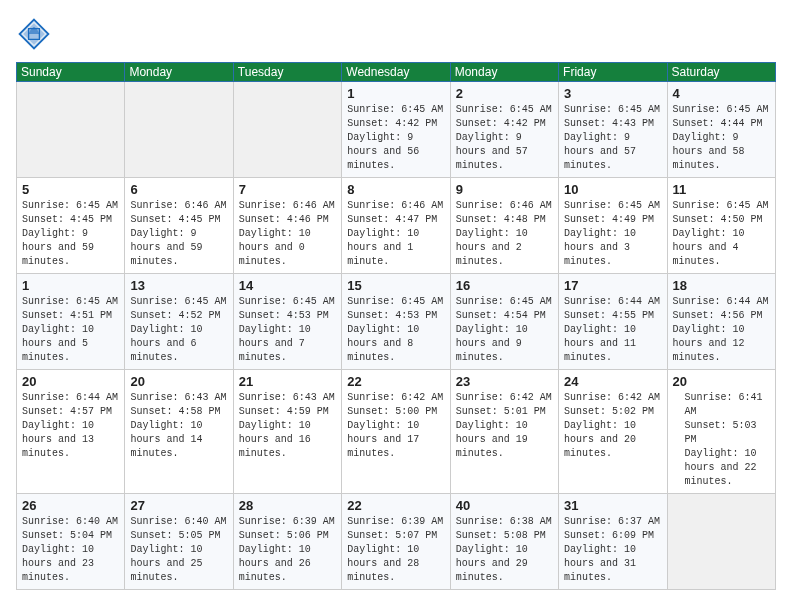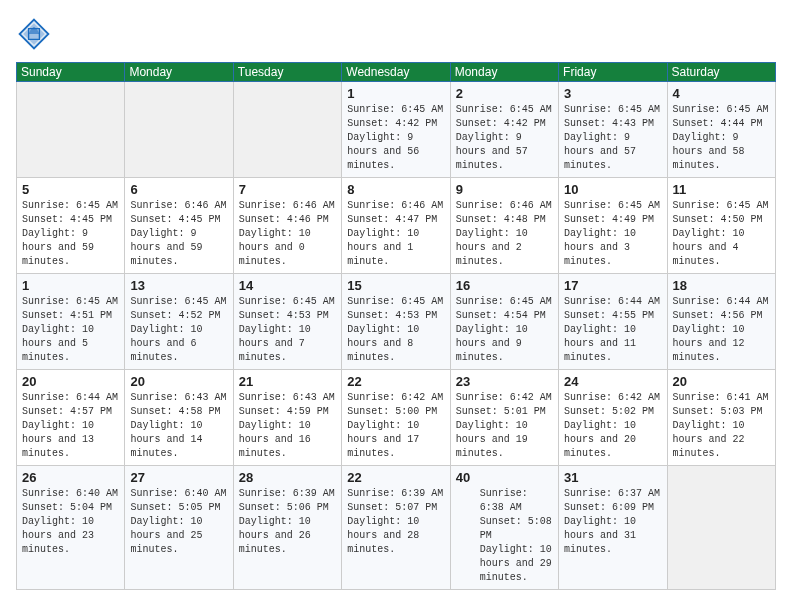--- a/index.html
+++ b/index.html
@@ -275,21 +275,21 @@
 Daylight: 10 hours and 19 minutes.</div>
         </td>
         <td>
           <span class="day-number">24</span>
           <div class="day-info" style="white-space: pre-line;">Sunrise: 6:42 AM
 Sunset: 5:02 PM
 Daylight: 10 hours and 20 minutes.</div>
         </td>
         <td>
           <span class="day-number">20</span>
-          <div class="day-info" style="white-space: pre-line;">Sunrise: 6:41 AM
+          <div class="day-info" style="white-space: pre-line; margin-left: 12px;">Sunrise: 6:41 AM
 Sunset: 5:03 PM
 Daylight: 10 hours and 22 minutes.</div>
         </td>
       </tr>
       <tr>
         <td>
           <span class="day-number">26</span>
           <div class="day-info" style="white-space: pre-line;">Sunrise: 6:40 AM
 Sunset: 5:04 PM
 Daylight: 10 hours and 23 minutes.</div>
@@ -307,21 +307,21 @@
 Daylight: 10 hours and 26 minutes.</div>
         </td>
         <td>
           <span class="day-number">22</span>
           <div class="day-info" style="white-space: pre-line;">Sunrise: 6:39 AM
 Sunset: 5:07 PM
 Daylight: 10 hours and 28 minutes.</div>
         </td>
         <td>
           <span class="day-number">40</span>
-          <div class="day-info" style="white-space: pre-line; margin-left: 24px;">Sunrise: 6:38 AM
+          <div class="day-info" style="white-space: pre-line;">Sunrise: 6:38 AM
 Sunset: 5:08 PM
 Daylight: 10 hours and 29 minutes.</div>
         </td>
         <td>
           <span class="day-number">31</span>
           <div class="day-info" style="white-space: pre-line;">Sunrise: 6:37 AM
 Sunset: 6:09 PM
 Daylight: 10 hours and 31 minutes.</div>
         </td>
         <td class="empty-cell"></td>

